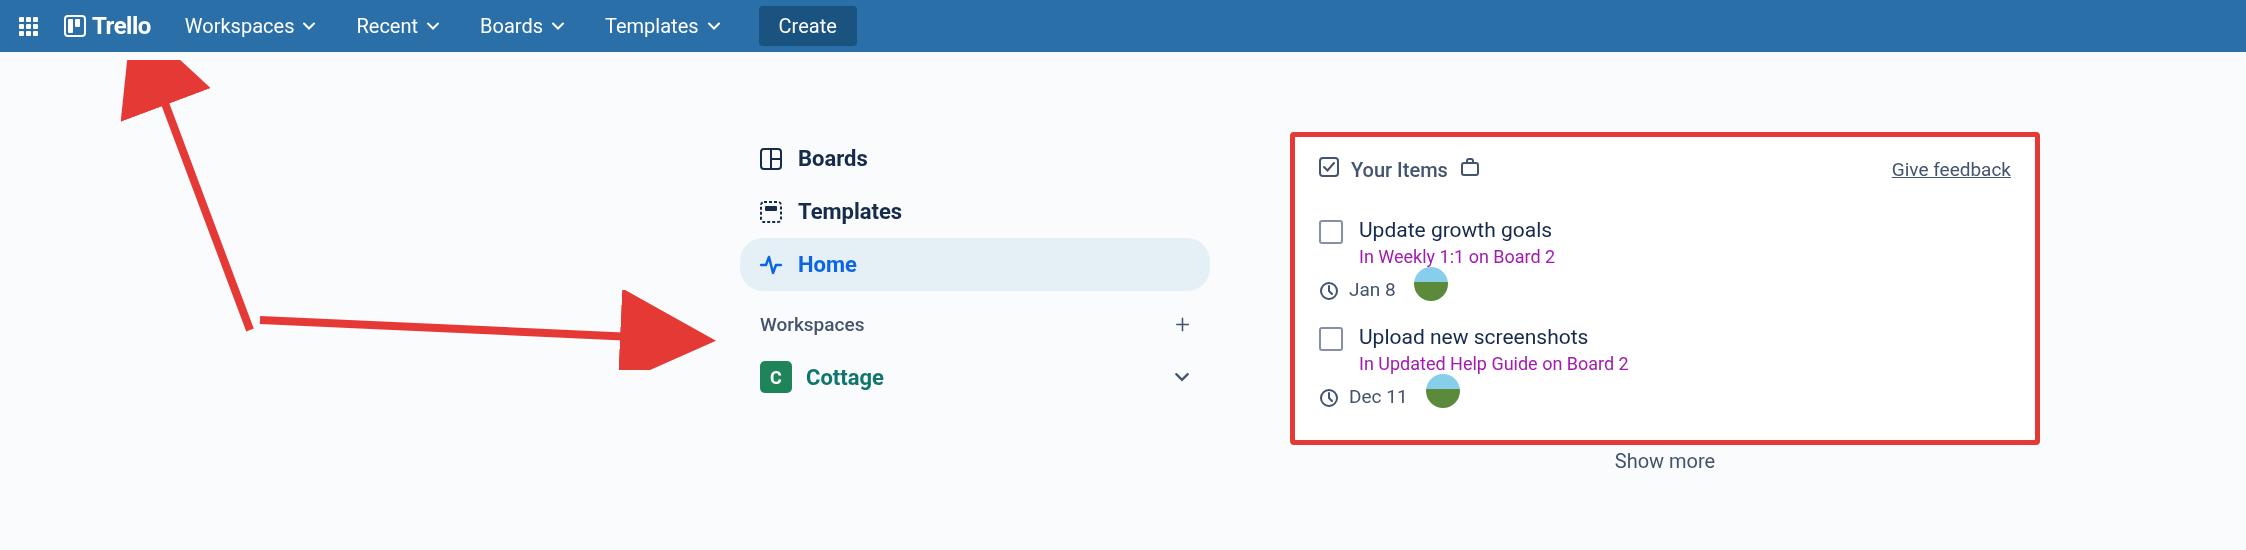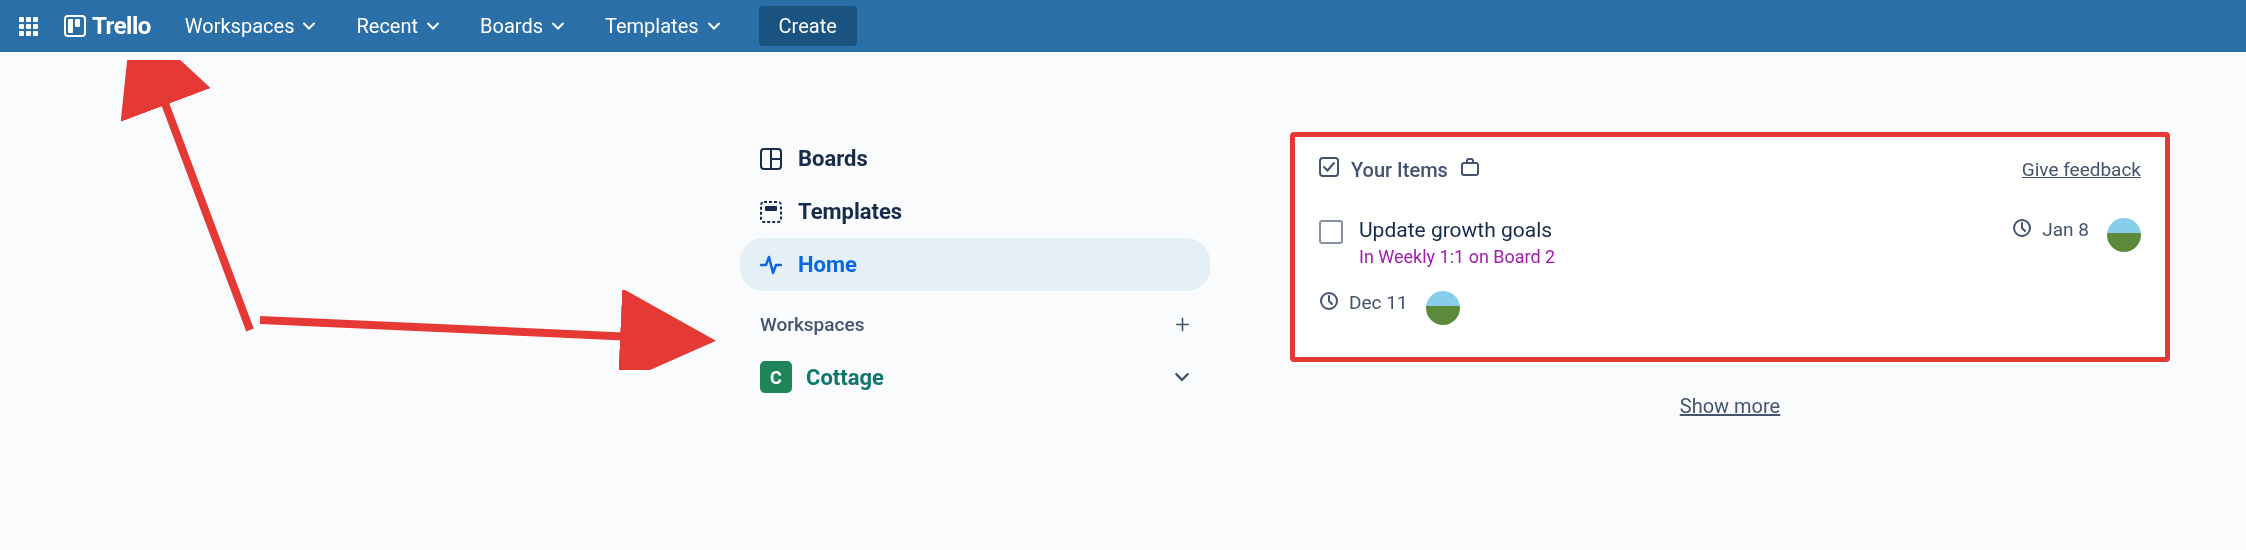--- a/index.html
+++ b/index.html
@@ -174,21 +174,21 @@
     }
     .workspace-name {
       font-size: 22px;
       font-weight: 700;
       color: #0f766e;
     }
     .chevron-down-dark svg { display: block; }
     
     
     .items-panel {
-      width: 880px;
+      width: 750px;
       border: 5px solid #e53935;
       border-radius: 4px;
       padding: 20px 24px;
       background: #fff;
     }
     .items-header {
       display: flex;
       align-items: center;
       justify-content: space-between;
       margin-bottom: 24px;
@@ -205,20 +205,21 @@
       color: #44546f;
       font-size: 19px;
       text-decoration: underline;
       cursor: pointer;
     }
     .item-row {
       display: flex;
       align-items: flex-start;
       justify-content: space-between;
       padding: 12px 0;
+      flex-direction: column;
     }
     .item-left {
       display: flex;
       align-items: flex-start;
       gap: 16px;
     }
     .item-checkbox {
       width: 24px;
       height: 24px;
       border: 2px solid #8590a2;
@@ -235,45 +236,44 @@
       font-size: 21px;
       color: #172b4d;
       font-weight: 400;
     }
     .item-sub {
       font-size: 18px;
       color: #a21caf;
     }
     .item-right {
       display: flex;
-      align-items: flex-start;
+      align-items: flex-end;
       gap: 10px;
     }
     .clock-icon {
       width: 20px;
       height: 20px;
     }
     .item-date {
       font-size: 19px;
       color: #44546f;
     }
     .item-avatar {
       width: 34px;
       height: 34px;
       border-radius: 50%;
       background: linear-gradient(180deg, #87ceeb 0%, #87ceeb 45%, #5a8a3a 45%, #5a8a3a 100%);
       margin-left: 8px;
     }
     
     .show-more {
       text-align: center;
-      margin-top: 32px;
+      margin-top: 4px;
       color: #44546f;
       font-size: 20px;
-      text-decoration: underline;
       cursor: pointer;
     }
     
     
     .arrow-svg {
       position: absolute;
       pointer-events: none;
     }
   </style>
 </head>
@@ -423,20 +423,27 @@
                 <circle cx="10" cy="10" r="8" stroke="#44546f" stroke-width="2"></circle>
                 <path d="M10 5 V10 L13 13" stroke="#44546f" stroke-width="2" stroke-linecap="round"></path>
               </svg>
           </span>
           <span class="item-date">Jan 8</span>
           <div class="item-avatar"></div>
         </div>
       </div>
 
       <div class="item-row">
+        <div class="item-left">
+          <div class="item-checkbox"></div>
+          <div class="item-text">
+            <span class="item-title">Upload new screenshots</span>
+            <span class="item-sub">In Updated Help Guide on Board 2</span>
+          </div>
+        </div>
         <div class="item-right">
           <span class="clock-icon">
             <svg viewBox="0 0 20 20" fill="none">
                 <circle cx="10" cy="10" r="8" stroke="#44546f" stroke-width="2"></circle>
                 <path d="M10 5 V10 L13 13" stroke="#44546f" stroke-width="2" stroke-linecap="round"></path>
               </svg>
           </span>
           <span class="item-date">Dec 11</span>
           <div class="item-avatar"></div>
         </div>

